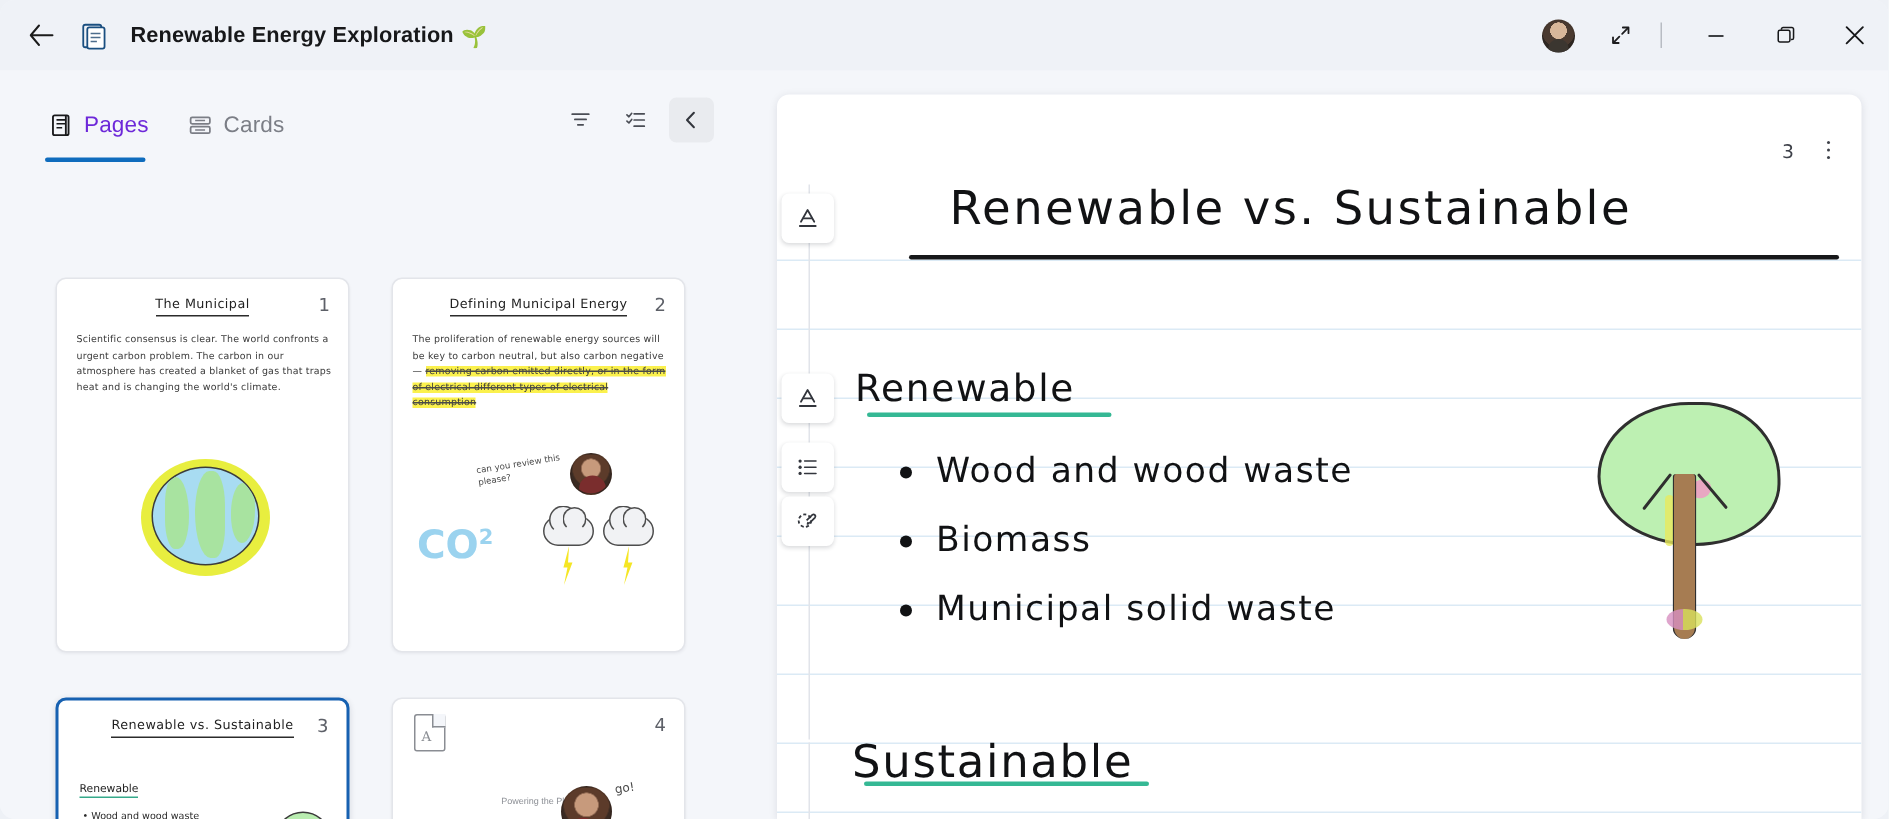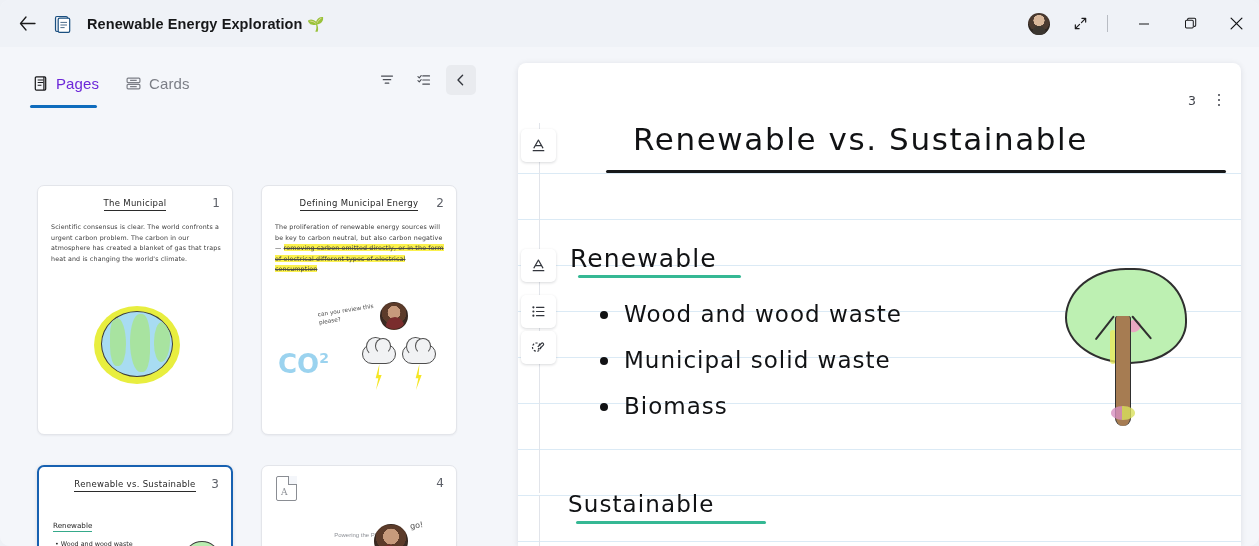--- a/index.html
+++ b/index.html
@@ -327,21 +327,21 @@
   
   .ink { position: absolute; inset: 0; pointer-events: none; }
   .hwtext {
     position: absolute;
     font-family: "DejaVu Sans", sans-serif;
     color: #111214;
     white-space: nowrap;
   }
   #hw-title { left: 115px; top: 58px; font-size: 31px; letter-spacing: 1.6px; font-weight: 400; }
   #hw-sub1  { left: 52px;  top: 181px; font-size: 25px; letter-spacing: 1.1px; }
-  #hw-sub2  { left: 50px;  top: 428px; font-size: 23px; letter-spacing: 1.1px; }
+  #hw-sub2  { left: 50px;  top: 428px; font-size: 30px; letter-spacing: 1.1px; }
   .bullets {
     position: absolute; left: 82px; top: 228px;
     font-family: "DejaVu Sans", sans-serif;
     font-size: 23px; color: #111214; line-height: 46px;
     letter-spacing: 1px; list-style: none;
   }
   .bullets li { position: relative; padding-left: 24px; white-space: nowrap; }
   .bullets li::before {
     content: ""; position: absolute; left: 0; top: 20px;
     width: 8px; height: 8px; border-radius: 50%; background: #111214;
@@ -620,22 +620,22 @@
 
       <div class="ink">
         <div class="hwtext" id="hw-title">Renewable  vs.  Sustainable</div>
         <div class="underline-ink" id="ul-title"></div>
 
         <div class="hwtext" id="hw-sub1">Renewable</div>
         <div class="underline-ink" id="ul-sub1"></div>
 
         <ul class="bullets">
           <li>Wood   and   wood  waste</li>
+          <li>Biomass</li>
           <li>Municipal  solid  waste</li>
-          <li>Biomass</li>
         </ul>
 
         <div class="hwtext" id="hw-sub2">Sustainable</div>
         <div class="underline-ink" id="ul-sub2"></div>
 
         <div class="tree">
           <div class="canopy"></div>
           <div class="acc-pink"></div>
           <div class="acc-yellow"></div>
           <div class="branch-l"></div>

